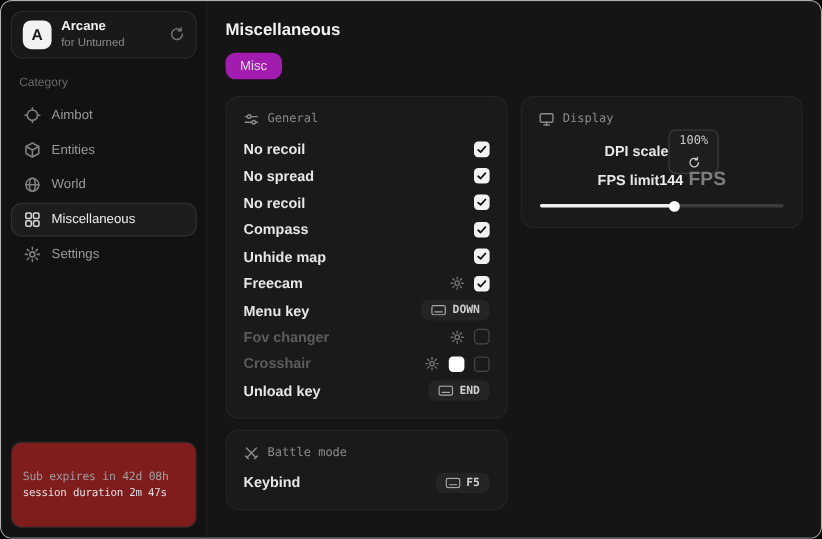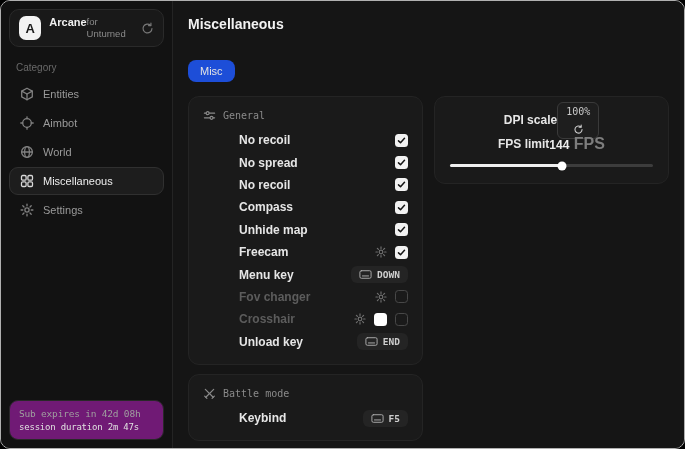--- a/index.html
+++ b/index.html
@@ -10,46 +10,46 @@
     display:flex;font-family:"Liberation Sans",sans-serif;
     -webkit-font-smoothing:antialiased;
   }
   
   .sidebar{width:172px;min-width:172px;background:#121212;border-right:1px solid #242424;
     padding:8px;display:flex;flex-direction:column;}
   .side-header{background:#191919;border:1px solid #2a2a2a;border-radius:10px;
     padding:6px 9px;display:flex;align-items:center;gap:8px;}
   .logo{width:24px;height:24px;background:#f2f2f2;border-radius:7px;display:flex;
     align-items:center;justify-content:center;font-weight:700;font-size:13px;color:#1b1b1b;}
-  .app-meta{display:flex;flex-direction:row;line-height:1.25;}
+  .app-meta{display:flex;flex-direction:column;line-height:1.25;}
   .app-name{font-size:11px;font-weight:700;color:#f0f0f0;}
   .app-sub{font-size:9.5px;color:#8b8b8b;}
   .sync-btn{margin-left:auto;color:#777;display:flex;cursor:pointer;}
   .cat-label{margin:15px 7px 7px;font-size:10px;color:#696969;}
   .side-item{display:flex;align-items:center;gap:9px;padding:0 10px;height:28px;
     border-radius:9px;color:#9a9a9a;font-size:11px;margin:0 0 1px;border:1px solid transparent;cursor:pointer;}
   .side-item .si-icon{display:flex;color:#808080;}
   .side-item.selected{background:#1d1d1d;border-color:#303030;color:#ededed;}
   .side-item.selected .si-icon{color:#d8d8d8;}
-  .side-footer{margin-top:auto;background:#701a75;border:1px solid #282828;border-radius:9px;
-    padding:7px 9px;font-family:"DejaVu Sans Mono",monospace;}
+  .side-footer{margin-top:auto;background:#7f1d1d;border:1px solid #282828;border-radius:9px;
+    padding:23px 9px;font-family:"DejaVu Sans Mono",monospace;}
   .sf-line1{font-size:9.5px;color:#9f9f9f;letter-spacing:-0.2px;}
   .sf-line2{font-size:9px;color:#e0e0e0;margin-top:3px;letter-spacing:-0.2px;}
   
   .main{flex:1;padding:15px 15px 12px;overflow:hidden;background:#151515;}
   .page-title{font-size:14px;font-weight:700;color:#f2f2f2;}
-  .chip{display:inline-block;margin-top:28px;background:#1d4ed8;color:#e2e2e2;
+  .chip{display:inline-block;margin-top:12px;background:#a21caf;color:#e2e2e2;
     font-size:11px;padding:5px 12px;border-radius:8px;cursor:pointer;}
   .cols{display:flex;gap:11px;margin-top:14px;align-items:flex-start;}
   .col{flex:1;display:flex;flex-direction:column;gap:9px;min-width:0;}
   .panel{background:#1a1a1a;border:1px solid #242424;border-radius:11px;padding:10px 14px 11px;}
   .panel-header{display:flex;align-items:center;gap:7px;color:#8a8a8a;
     font-family:"DejaVu Sans Mono",monospace;font-size:10px;margin:2px 0 7px;}
   .panel-header svg{color:#8a8a8a;}
-  .row{display:flex;align-items:center;justify-content:space-between;height:22.4px;margin-left:36px;}
+  .row{display:flex;align-items:center;justify-content:space-between;height:22.4px;}
   .row-label{font-size:12px;font-weight:600;color:#e6e6e6;white-space:nowrap;}
   .row.disabled .row-label{color:#5c5c5c;}
   .controls{display:flex;align-items:center;gap:8px;}
   .gear{display:flex;color:#6f6f6f;cursor:pointer;}
   .checkbox{width:13px;height:13px;border-radius:3.5px;display:flex;align-items:center;
     justify-content:center;cursor:pointer;}
   .checkbox.checked{background:#f2f2f2;}
   .checkbox.unchecked{border:1.5px solid #484848;background:transparent;}
   .swatch{width:13px;height:13px;border-radius:3.5px;background:#fff;cursor:pointer;}
   .keybadge{display:inline-flex;align-items:center;gap:5px;background:#242424;border-radius:6px;
@@ -86,40 +86,40 @@
           <path d="M11.8 7a4.8 4.8 0 1 1-1.5-3.5"></path>
           <polyline points="10.7,1.3 10.7,3.9 8.1,3.9"></polyline>
         </svg>
       </span>
     </div>
 
     <div class="cat-label">Category</div>
 
     <div class="side-item">
       <span class="si-icon">
-        <svg width="14" height="14" viewBox="0 0 14 14" fill="none" stroke="currentColor" stroke-width="1.3" stroke-linecap="round" stroke-linejoin="round">
-          <path d="M7 1.2 12.3 4.1 V9.9 L7 12.8 1.7 9.9 V4.1 Z"></path>
-            <path d="M1.7 4.1 7 7 12.3 4.1"></path>
-            <path d="M7 7 V12.8"></path>
-        </svg>
-      </span>
-      <span>Entities</span>
-    </div>
-
-    <div class="side-item">
-      <span class="si-icon">
         <svg width="14" height="14" viewBox="0 0 14 14" fill="none" stroke="currentColor" stroke-width="1.3" stroke-linecap="round">
           <circle cx="7" cy="7" r="4.3"></circle>
             <line x1="7" y1="0.8" x2="7" y2="2.7"></line>
             <line x1="7" y1="11.3" x2="7" y2="13.2"></line>
             <line x1="0.8" y1="7" x2="2.7" y2="7"></line>
             <line x1="11.3" y1="7" x2="13.2" y2="7"></line>
         </svg>
       </span>
       <span>Aimbot</span>
+    </div>
+
+    <div class="side-item">
+      <span class="si-icon">
+        <svg width="14" height="14" viewBox="0 0 14 14" fill="none" stroke="currentColor" stroke-width="1.3" stroke-linecap="round" stroke-linejoin="round">
+          <path d="M7 1.2 12.3 4.1 V9.9 L7 12.8 1.7 9.9 V4.1 Z"></path>
+            <path d="M1.7 4.1 7 7 12.3 4.1"></path>
+            <path d="M7 7 V12.8"></path>
+        </svg>
+      </span>
+      <span>Entities</span>
     </div>
 
     <div class="side-item">
       <span class="si-icon">
         <svg width="14" height="14" viewBox="0 0 14 14" fill="none" stroke="currentColor" stroke-width="1.3" stroke-linecap="round">
           <circle cx="7" cy="7" r="5.4"></circle>
             <ellipse cx="7" cy="7" rx="2.4" ry="5.4"></ellipse>
             <line x1="1.6" y1="7" x2="12.4" y2="7"></line>
         </svg>
       </span>
@@ -320,20 +320,28 @@
                 <span>F5</span>
               </span>
             </span>
           </div>
         </div>
       </div>
 
       <div class="col">
 
         <div class="panel">
+          <div class="panel-header">
+            <svg width="13" height="13" viewBox="0 0 14 14" fill="none" stroke="currentColor" stroke-width="1.3" stroke-linecap="round" stroke-linejoin="round">
+              <rect x="1.3" y="2" width="11.4" height="7.6" rx="1.2"></rect>
+                <line x1="7" y1="9.6" x2="7" y2="12"></line>
+                <line x1="4.6" y1="12" x2="9.4" y2="12"></line>
+            </svg>
+            <span>Display</span>
+          </div>
 
           <div class="drow">
             <span class="row-label">DPI scale</span>
             <span class="dpi-badge">
               <span>100%</span>
               <svg width="11" height="11" viewBox="0 0 14 14" fill="none" stroke="currentColor" stroke-width="1.4" stroke-linecap="round" stroke-linejoin="round">
                 <path d="M11.5 7a4.5 4.5 0 1 1-1.4-3.2"></path>
                   <polyline points="10.4,1.4 10.4,4 7.8,4"></polyline>
               </svg>
             </span>

